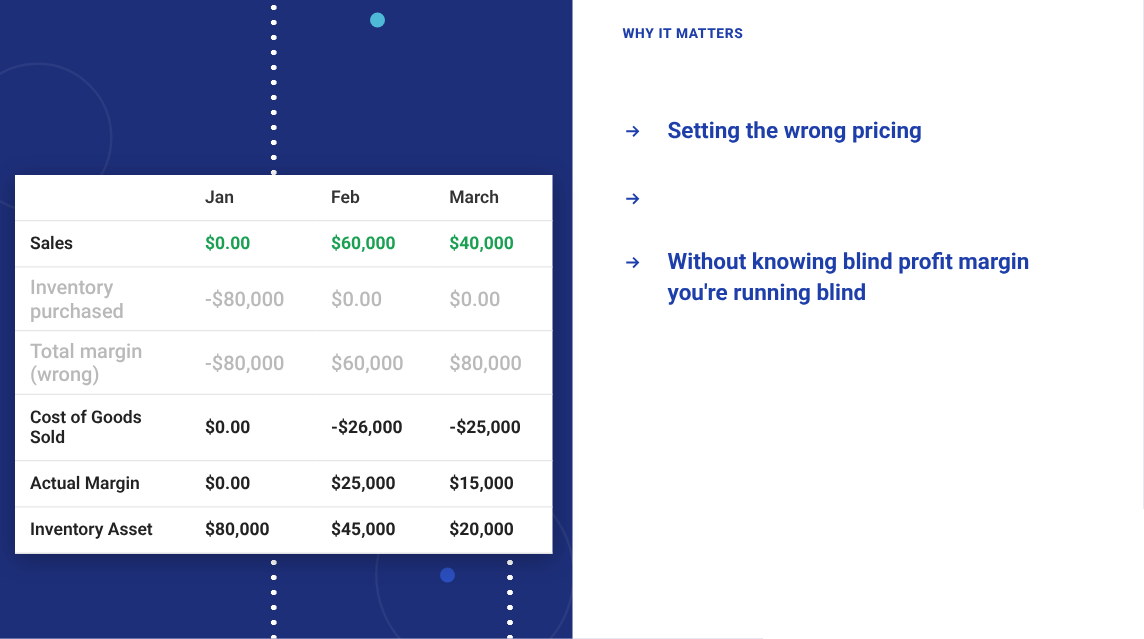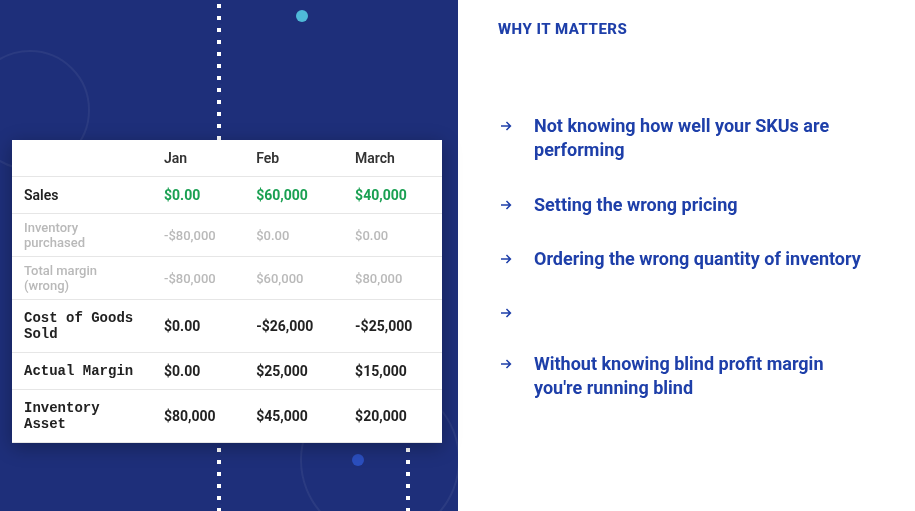--- a/index.html
+++ b/index.html
@@ -92,32 +92,32 @@
     font-weight: 600;
     color: #333;
     font-size: 14px;
   }
   th:first-child, td:first-child {
     width: 140px;
   }
   .row-sales td, .row-sales th { color: #1aa052; font-weight: 700; margin-left: 40px; }
   .row-sales td:first-child { color: #222; font-weight: 600;}
   .row-label { font-weight: 600; }
-  .row-muted td, .row-muted th { color: #b9b9b9; font-size: 13px; font-weight: 500; padding-top:6px; padding-bottom:6px;}
+  .row-muted td, .row-muted th { color: #b9b9b9; font-size: 16px; font-weight: 500; padding-top:6px; padding-bottom:6px;}
   .row-bold td { font-weight: 700; }
-  .row-bold td:first-child { font-weight: 600; font-family: Liberation Mono, monospace; }
+  .row-bold td:first-child { font-weight: 600; }
   tr.spacer td { }
 
   
   .heading {
     color: #1e3fa9;
     font-weight: 800;
-    font-size: 15px;
+    font-size: 11px;
     letter-spacing: 0.5px;
-    margin-bottom: 76px;
+    margin-bottom: 60px;
   }
   .bullets {
     list-style: none;
     color: #1e3fa9;
   }
   .bullets li {
     display: flex;
     align-items: flex-start;
     gap: 18px;
     margin-bottom: 30px;
@@ -200,33 +200,21 @@
   </div>
 </div>
 
 <div class="right-panel">
   <div class="heading">WHY IT MATTERS</div>
   <ul class="bullets">
     <li>
       <span class="arrow"><svg viewBox="0 0 24 24">
             <path d="M4 11h10.17l-3.58-3.59L12 6l6 6-6 6-1.41-1.41L14.17 13H4z"></path>
           </svg></span>
-      <span>Not knowing how well your SKUs are performing</span>
-    </li>
-    <li>
-      <span class="arrow"><svg viewBox="0 0 24 24">
-            <path d="M4 11h10.17l-3.58-3.59L12 6l6 6-6 6-1.41-1.41L14.17 13H4z"></path>
-          </svg></span>
       <span>Setting the wrong pricing</span>
-    </li>
-    <li>
-      <span class="arrow"><svg viewBox="0 0 24 24">
-            <path d="M4 11h10.17l-3.58-3.59L12 6l6 6-6 6-1.41-1.41L14.17 13H4z"></path>
-          </svg></span>
-      <span>Ordering the wrong quantity of inventory</span>
     </li>
     <li>
       <span class="arrow"><svg viewBox="0 0 24 24">
             <path d="M4 11h10.17l-3.58-3.59L12 6l6 6-6 6-1.41-1.41L14.17 13H4z"></path>
           </svg></span>
     </li>
     <li>
       <span class="arrow"><svg viewBox="0 0 24 24">
             <path d="M4 11h10.17l-3.58-3.59L12 6l6 6-6 6-1.41-1.41L14.17 13H4z"></path>
           </svg></span>

